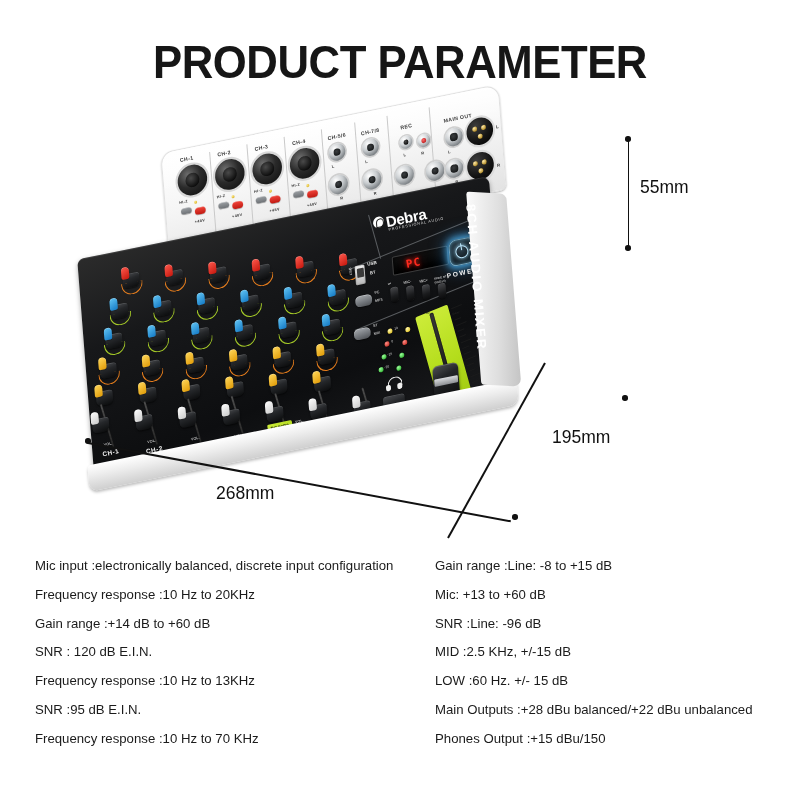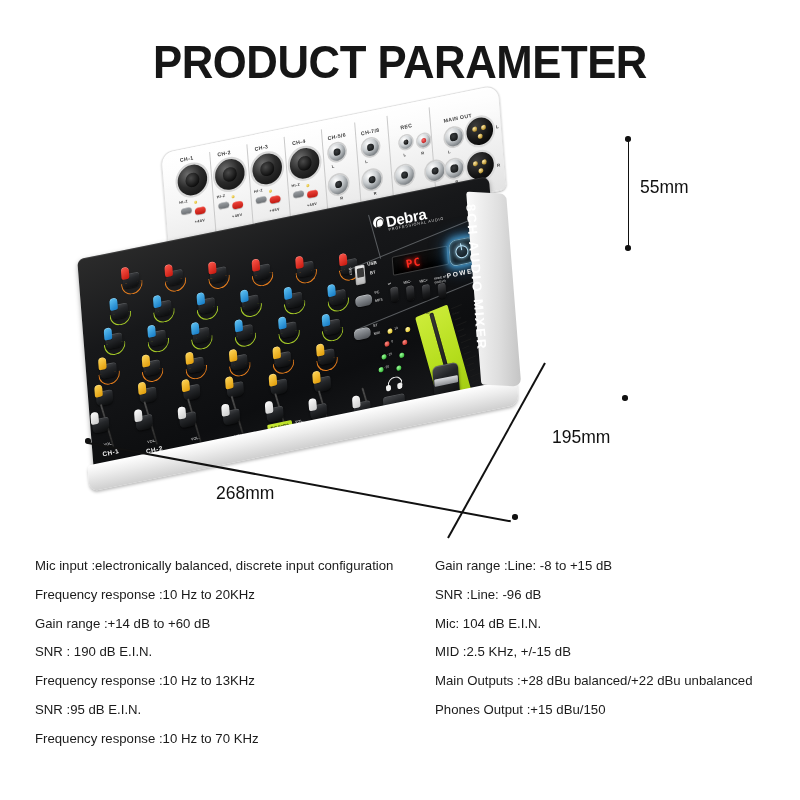--- a/index.html
+++ b/index.html
@@ -737,26 +737,27 @@
        transform: rotate(10.5deg); transform-origin: left center;"></div>
   <div class="dim-dot" style="left:512px; top:409px"></div>
   <div class="dim-label" style="left:216px; top:378px">268mm</div>
 </div>
 
 <div id="spec-block">
   <div class="spec-col left">
     <div class="spec-line">Mic input :electronically balanced, discrete input configuration</div>
     <div class="spec-line">Frequency response :10 Hz to 20KHz</div>
     <div class="spec-line">Gain range :+14 dB to +60 dB</div>
-    <div class="spec-line">SNR : 190 dB E.I.N.</div>
+    <div class="spec-line">SNR : 120 dB E.I.N.</div>
     <div class="spec-line">Frequency response :10 Hz to 13KHz</div>
     <div class="spec-line">SNR :95 dB E.I.N.</div>
     <div class="spec-line">Frequency response :10 Hz to 70 KHz</div>
   </div>
   <div class="spec-col right">
     <div class="spec-line">Gain range :Line: -8 to +15 dB</div>
+    <div class="spec-line">Mic: +13 to +60 dB</div>
     <div class="spec-line">SNR :Line: -96 dB</div>
-    <div class="spec-line">Mic: 104 dB E.I.N.</div>
     <div class="spec-line">MID :2.5 KHz, +/-15 dB</div>
+    <div class="spec-line">LOW :60 Hz. +/- 15 dB</div>
     <div class="spec-line">Main Outputs :+28 dBu balanced/+22 dBu unbalanced</div>
     <div class="spec-line">Phones Output :+15 dBu/150</div>
   </div>
 </div>
 
 </body></html>

